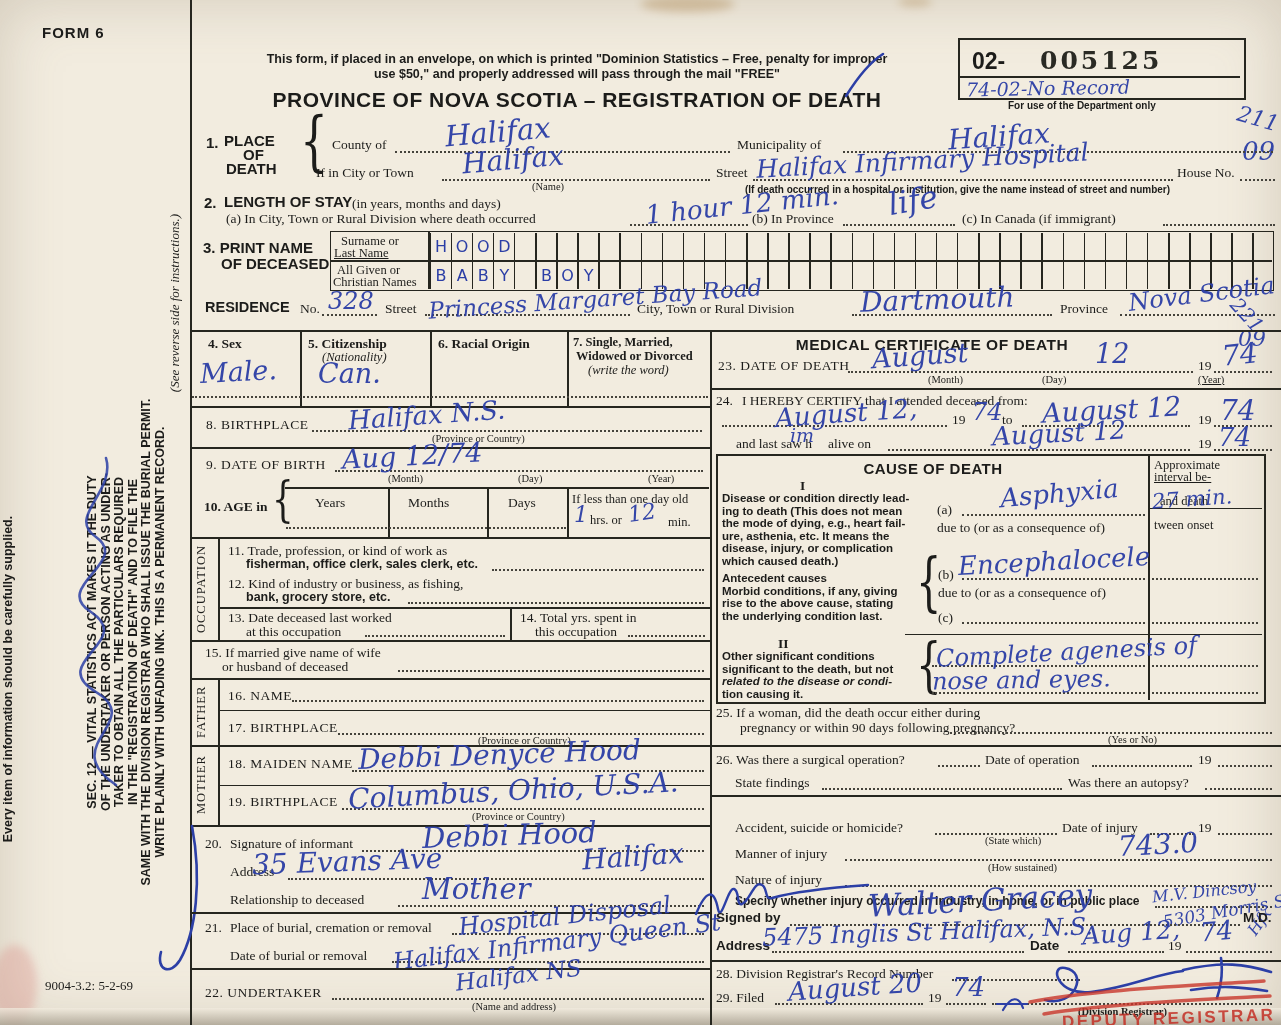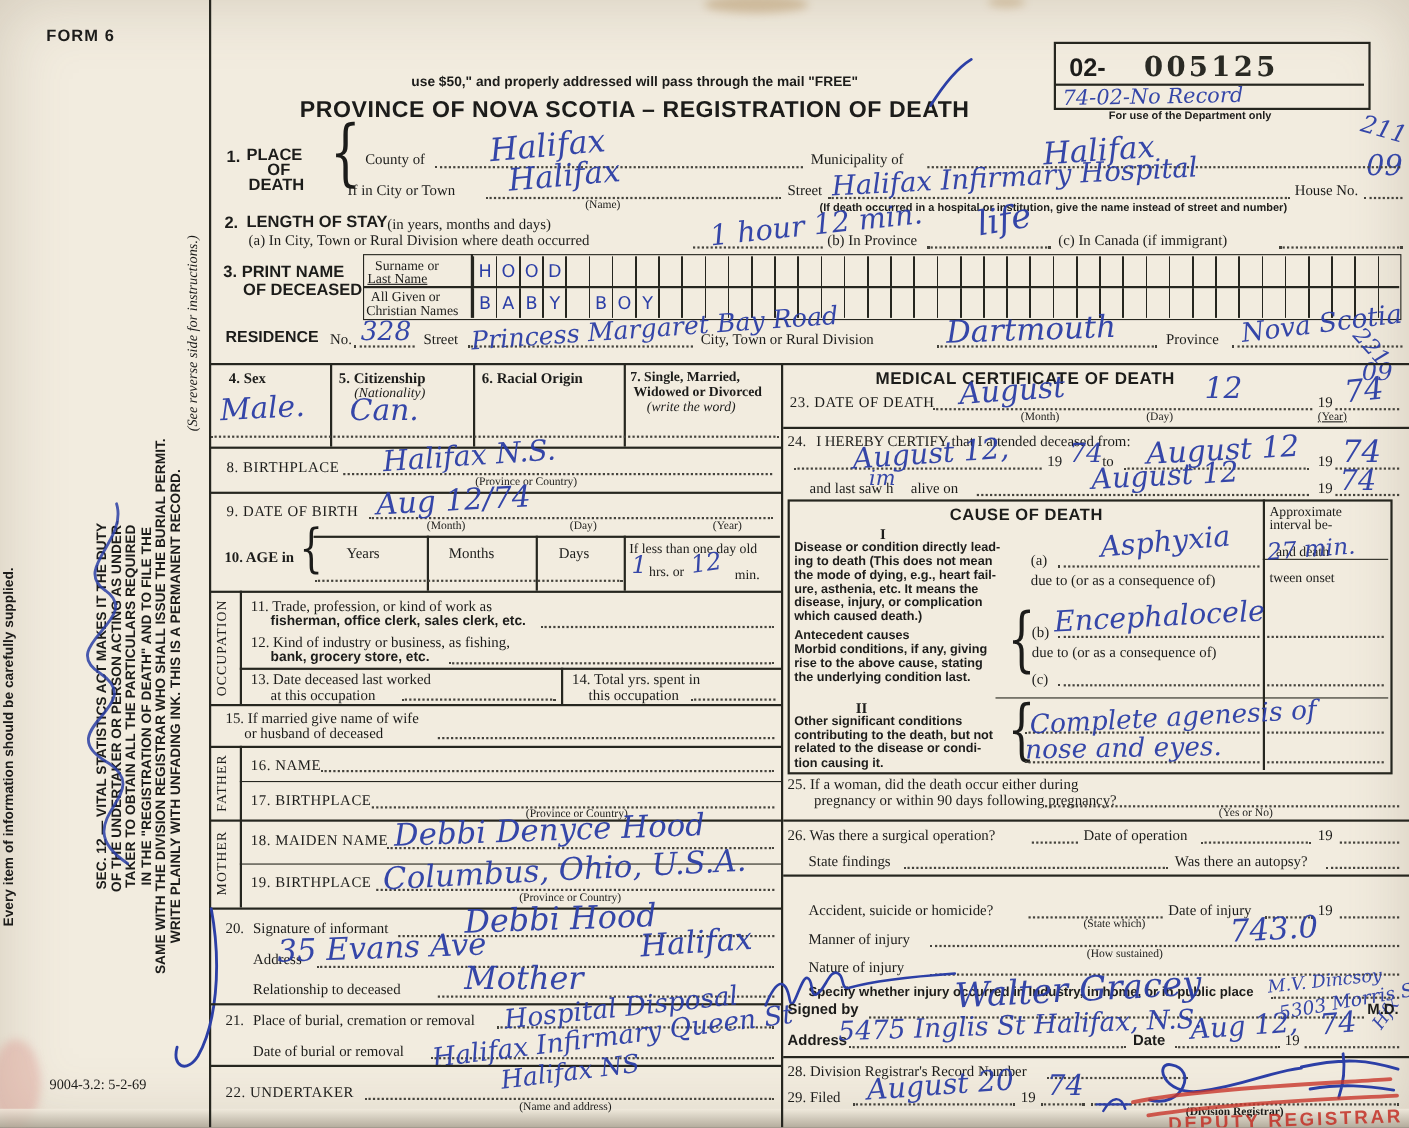--- a/index.html
+++ b/index.html
@@ -50,20 +50,21 @@
   </div>
   <div class="abs it" style="left:40px;top:295px;width:270px;transform:rotate(-90deg);font-size:13px;text-align:center;">(See reverse side for instructions.)</div>
   <div class="abs bs" style="left:-182px;top:672px;width:380px;transform:rotate(-90deg);font-size:12.5px;text-align:center;">Every item of information should be carefully supplied.</div>
 
   <svg class="abs" style="left:34px;top:440px;" width="120" height="360">
     <path d="M82,345 C 22,305 112,282 62,252 C 12,222 102,202 57,172 C 17,147 97,122 62,97 C 32,77 82,52 72,18" stroke="#2c3fa6" stroke-width="2.6" fill="none" stroke-linecap="round" opacity=".85"></path>
   </svg>
 
   <div class="abs vl" style="left:190px;top:0;height:1025px;"></div>
 
+  <div class="abs bs" style="left:262px;top:52px;width:630px;text-align:center;font-size:12.5px;">This form, if placed in an envelope, on which is printed "Dominion Statistics – Free, penalty for improper</div>
   <div class="abs bs" style="left:262px;top:67px;width:630px;text-align:center;font-size:12.5px;">use $50," and properly addressed will pass through the mail "FREE"</div>
   <div class="abs bs" style="left:262px;top:88px;width:630px;text-align:center;font-size:21px;letter-spacing:.5px;">PROVINCE OF NOVA SCOTIA – REGISTRATION OF DEATH</div>
   <svg class="abs" style="left:838px;top:50px;" width="50" height="55">
     <path d="M8,46 C 18,30 32,12 45,4" stroke="#2c3fa6" stroke-width="2.6" fill="none" stroke-linecap="round"></path>
   </svg>
 
   <div class="abs" style="left:958px;top:38px;width:284px;height:58px;border:2.5px solid #26261f;"></div>
   <div class="abs bs" style="left:972px;top:48px;font-size:23px;">02-</div>
   <div class="abs" style="left:1040px;top:46px;font-family:'DejaVu Serif',serif;font-weight:700;font-size:25px;letter-spacing:3px;color:#2a2a24;">005125</div>
   <div class="abs hl" style="left:960px;top:76px;width:280px;"></div>
@@ -372,21 +373,21 @@
   <div class="abs dl" style="left:888px;top:449px;width:302px;"></div>
   <div class="abs hw" style="left:992px;top:418px;font-size:26px;transform:rotate(-3deg);">August 12</div>
   <div class="abs lbl" style="left:1198px;top:436px;">19</div>
   <div class="abs dl" style="left:1214px;top:449px;width:58px;"></div>
   <div class="abs hw" style="left:1218px;top:422px;font-size:26px;">74</div>
 
   <div class="abs" style="left:716px;top:454px;width:546px;height:246px;border:2px solid #26261f;"></div>
   <div class="abs vl" style="left:1148px;top:454px;height:246px;"></div>
   <div class="abs bs" style="left:720px;top:460px;width:426px;text-align:center;font-size:15px;letter-spacing:.5px;">CAUSE OF DEATH</div>
   <div class="abs lbl2" style="left:1154px;top:458px;">Approximate</div>
-  <div class="abs lbl2" style="left:1154px;top:470px;">interval be-</div>
+  <div class="abs lbl2" style="left:1154px;top:470px;text-decoration:underline;">interval be-</div>
   <div class="abs lbl2" style="left:1154px;top:482px;margin-top:36px;">tween onset</div>
   <div class="abs lbl2" style="left:1160px;top:494px;">and death</div>
   <div class="abs hl" style="left:1148px;top:508px;width:114px;height:1px;"></div>
 
   <div class="abs lbl" style="left:800px;top:478px;font-weight:700;">I</div>
   <div class="abs bs" style="left:722px;top:492px;font-size:11.5px;">Disease or condition directly lead-</div>
   <div class="abs bs" style="left:722px;top:504.5px;font-size:11.5px;">ing to death (This does not mean</div>
   <div class="abs bs" style="left:722px;top:517px;font-size:11.5px;">the mode of dying, e.g., heart fail-</div>
   <div class="abs bs" style="left:722px;top:529.5px;font-size:11.5px;">ure, asthenia, etc. It means the</div>
   <div class="abs bs" style="left:722px;top:542px;font-size:11.5px;">disease, injury, or complication</div>
@@ -408,22 +409,22 @@
   <div class="abs hw" style="left:958px;top:546px;font-size:26px;transform:rotate(-3deg);">Encephalocele</div>
   <div class="abs lbl" style="left:938px;top:585px;">due to (or as a consequence of)</div>
   <div class="abs lbl" style="left:938px;top:610px;">(c)</div>
   <div class="abs dl" style="left:962px;top:622px;width:183px;"></div>
   <div class="abs dl" style="left:1152px;top:578px;width:106px;"></div>
   <div class="abs dl" style="left:1152px;top:622px;width:106px;"></div>
   <div class="abs hl" style="left:905px;top:634px;width:357px;height:1px;"></div>
 
   <div class="abs lbl" style="left:778px;top:636px;font-weight:700;">II</div>
   <div class="abs bs" style="left:722px;top:650px;font-size:11.5px;">Other significant conditions</div>
-  <div class="abs bs" style="left:722px;top:662.5px;font-size:11.5px;">contributing to the death, but not</div>
-  <div class="abs bs" style="left:722px;top:675px;font-size:11.5px;">related to the disease or condi-</div>
+  <div class="abs bs" style="left:722px;top:662.5px;font-size:11.5px;">significant to the death, but not</div>
+  <div class="abs bs" style="left:722px;top:675px;font-size:11.5px;font-style:italic;">related to the disease or condi-</div>
   <div class="abs bs" style="left:722px;top:687.5px;font-size:11.5px;">tion causing it.</div>
   <div class="abs brace" style="left:916px;top:644px;font-size:40px;transform:scaleY(1.5);">{</div>
   <div class="abs dl" style="left:932px;top:665px;width:213px;"></div>
   <div class="abs dl" style="left:932px;top:692px;width:213px;"></div>
   <div class="abs hw" style="left:936px;top:638px;font-size:24px;transform:rotate(-3deg);">Complete agenesis of</div>
   <div class="abs hw" style="left:932px;top:666px;font-size:24px;transform:rotate(-1deg);">nose and eyes.</div>
   <div class="abs dl" style="left:1152px;top:665px;width:106px;"></div>
   <div class="abs dl" style="left:1152px;top:692px;width:106px;"></div>
 
   <div class="abs lbl" style="left:716px;top:705px;">25. If a woman, did the death occur either during</div>

